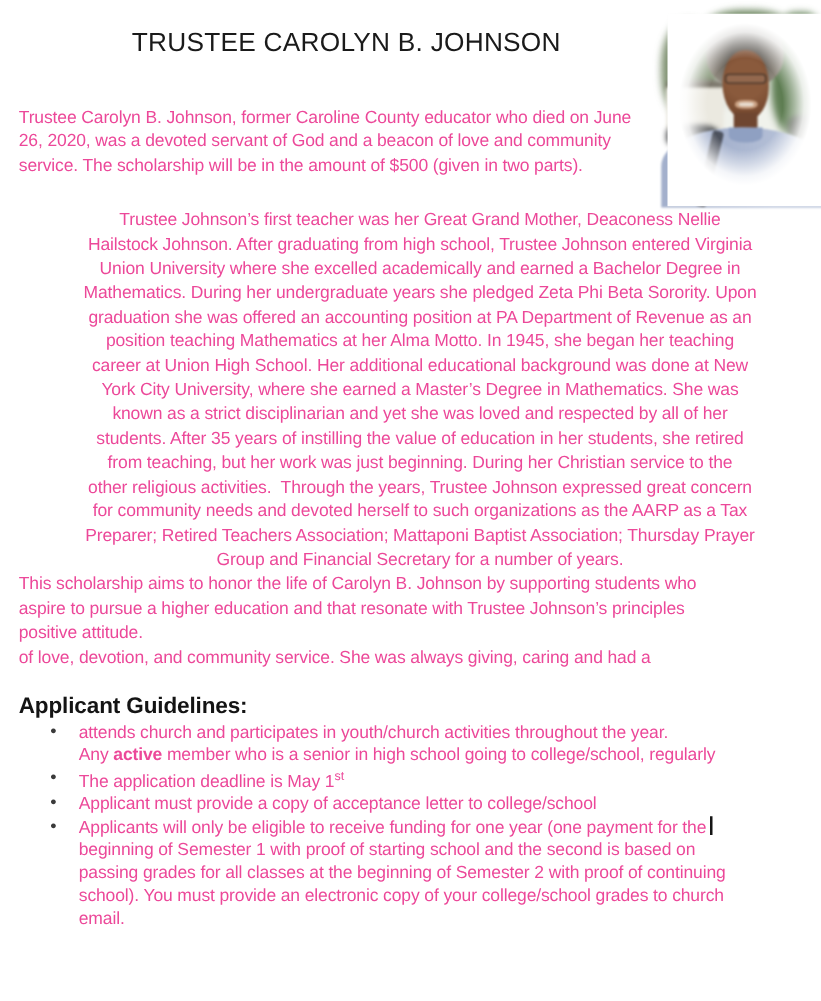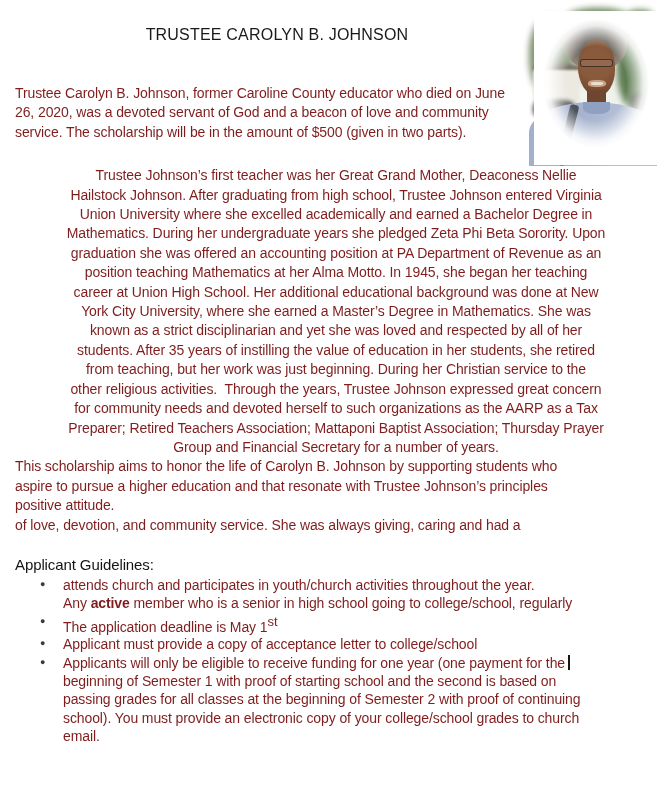--- a/index.html
+++ b/index.html
@@ -5,37 +5,37 @@
   html, body { margin:0; padding:0; background:#ffffff; }
   body {
     width:657px; height:801px; overflow:hidden;
     font-family:"Liberation Sans", sans-serif;
     -webkit-font-smoothing:antialiased;
   }
   .page { position:relative; width:657px; height:801px; box-sizing:border-box; padding-left:15px; background:#fff; }
 
   .doc-title {
     padding-top:24px; width:524px; text-align:center;
-    font-size:16px; line-height:21px; letter-spacing:.2px;
+    font-size:21px; line-height:21px; letter-spacing:.2px;
     color:#1a1a1a; font-weight:400;
   }
 
-  .ln { white-space:pre; font-size:14px; line-height:19.4px; letter-spacing:-0.1px; color:#7f1d1d; }
+  .ln { white-space:pre; font-size:14px; line-height:19.4px; letter-spacing:-0.1px; color:#ec4899; }
 
   .p-intro   { margin-top:39px; }
   .p-bio     { margin-top:24px;text-align:center; }
   .p-purpose { }
 
-  .g-heading { margin-top:20px; font-weight:400; font-size:15px; line-height:19px; color:#141414; letter-spacing:-0.1px; }
+  .g-heading { margin-top:20px; font-weight:700; font-size:18px; line-height:19px; color:#141414; letter-spacing:-0.1px; }
   .bullets   { margin-top:2px; }
   .bullet    { position:relative; padding-left:48px; }
   .bullet .ln { line-height:18.3px; }
   .dot { position:absolute; left:25px; top:3px; font-size:9px; line-height:10px; color:#3a3a3a; }
   .bold { font-weight:700; }
-  sup.st { font-size:13px; letter-spacing:0; }
+  sup.st { font-size:10px; letter-spacing:0; }
   .caret { display:inline-block; width:1.5px; height:15px; background:#151515; margin-left:3px; vertical-align:-2px; }
 
   
   .photo { position:absolute; top:12px; right:0; width:122px; height:152px; }
   .photo-art { position:absolute; inset:0; filter:blur(.7px); }
   .photo .layer { position:absolute; }
   .l-base      { inset:0; background:#f0f2ec; }
   .l-tree-left { left:-6px; top:4px;  width:44px;  height:80px;  background:#7e9070; border-radius:45%; filter:blur(3px); }
   .l-tree-top  { left:28px; top:-4px; width:70px;  height:30px;  background:#6d8660; border-radius:45%; filter:blur(3px); }
   .l-tree-right{ left:82px; top:-2px; width:46px;  height:100px; background:#5e7d52; border-radius:40%; filter:blur(3px); }

